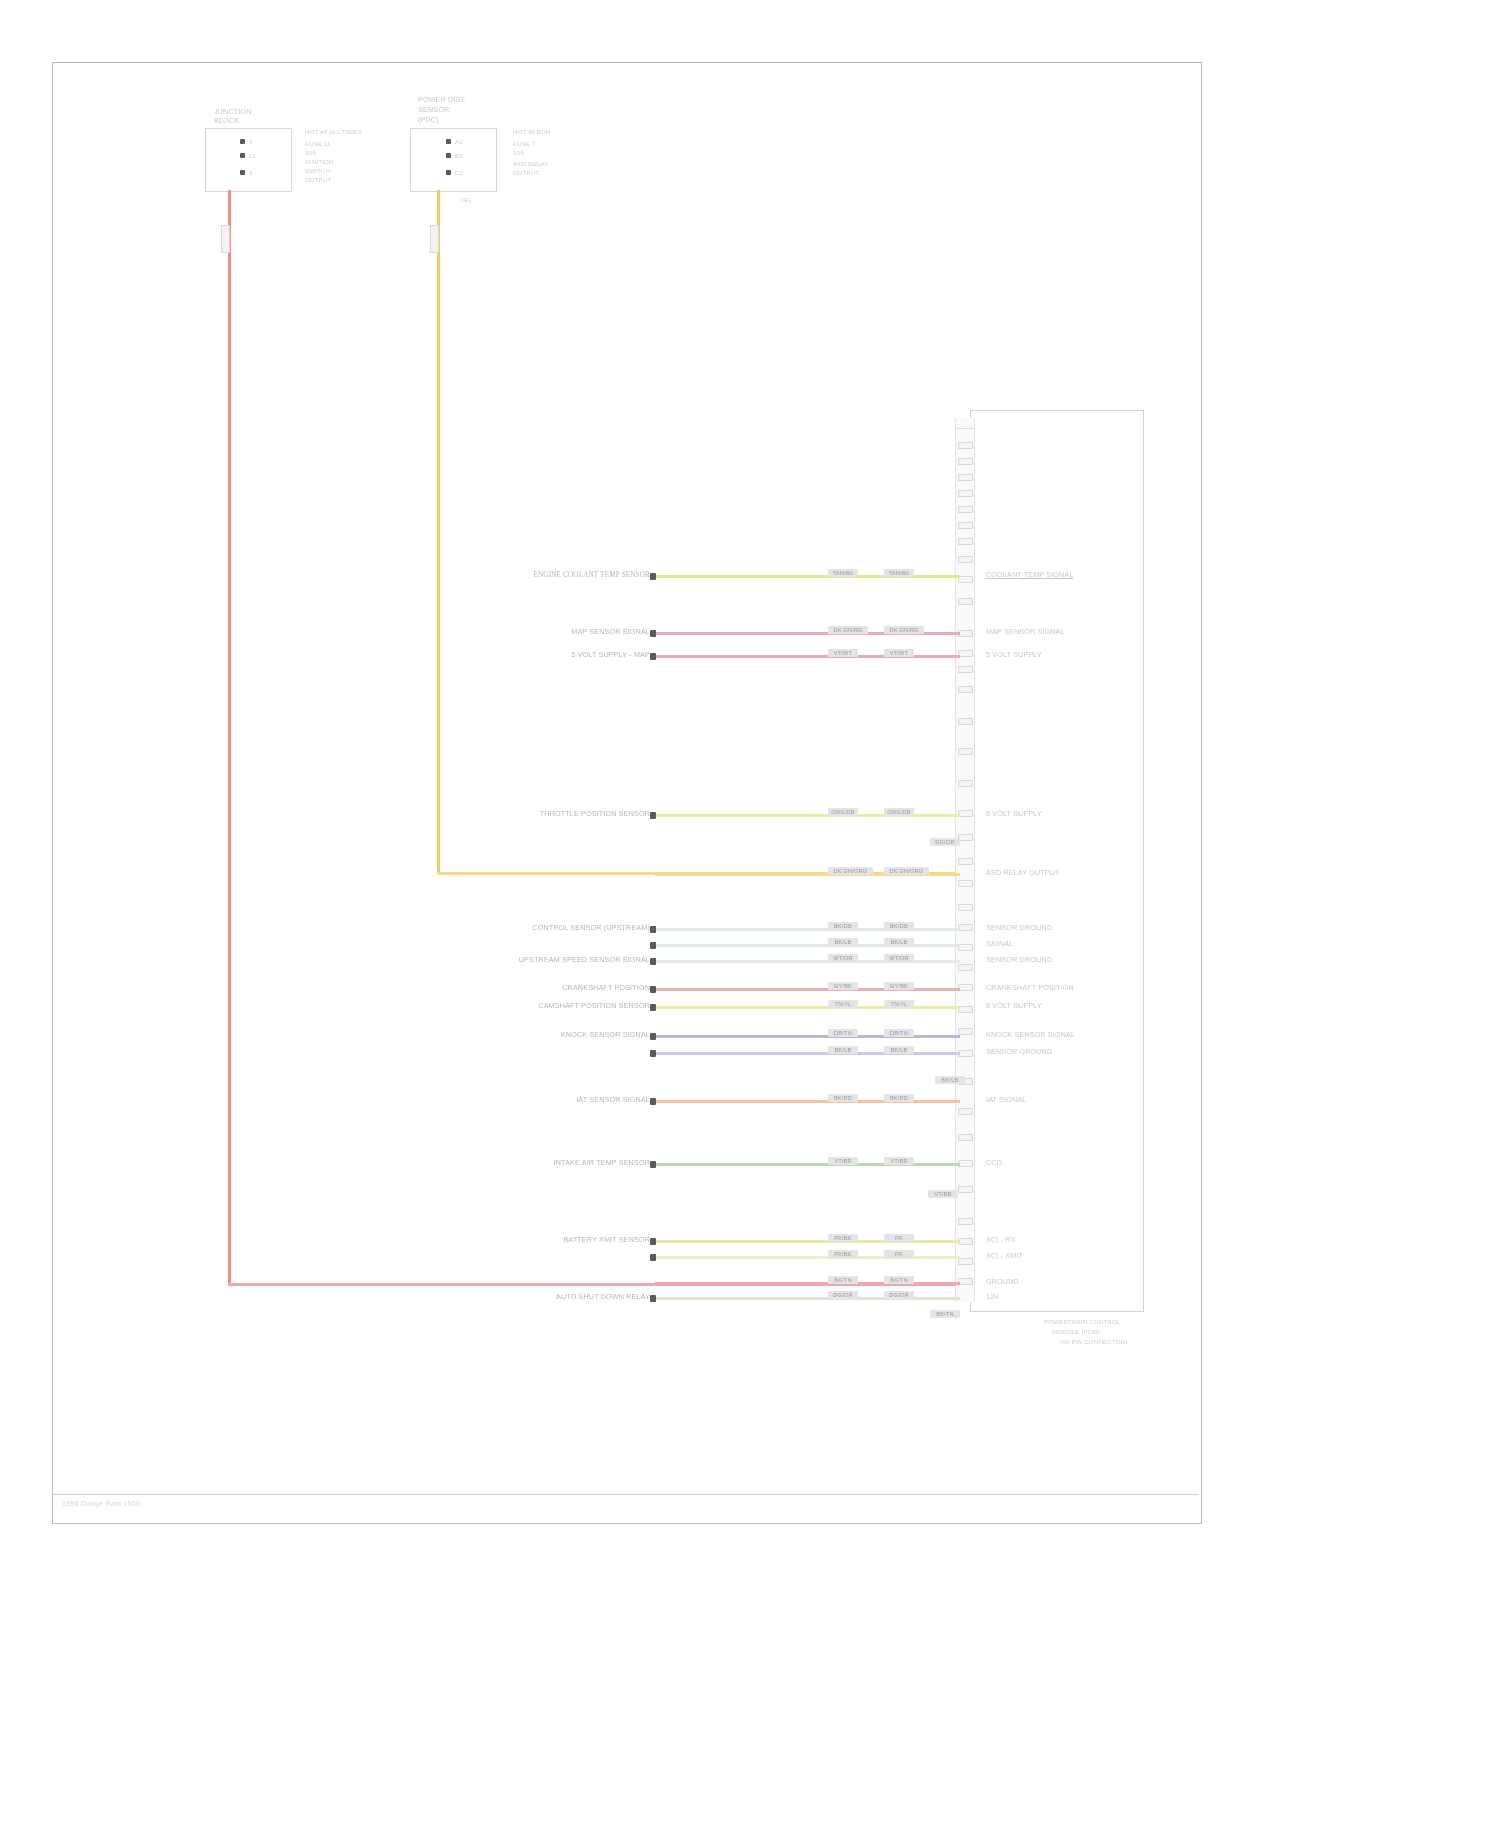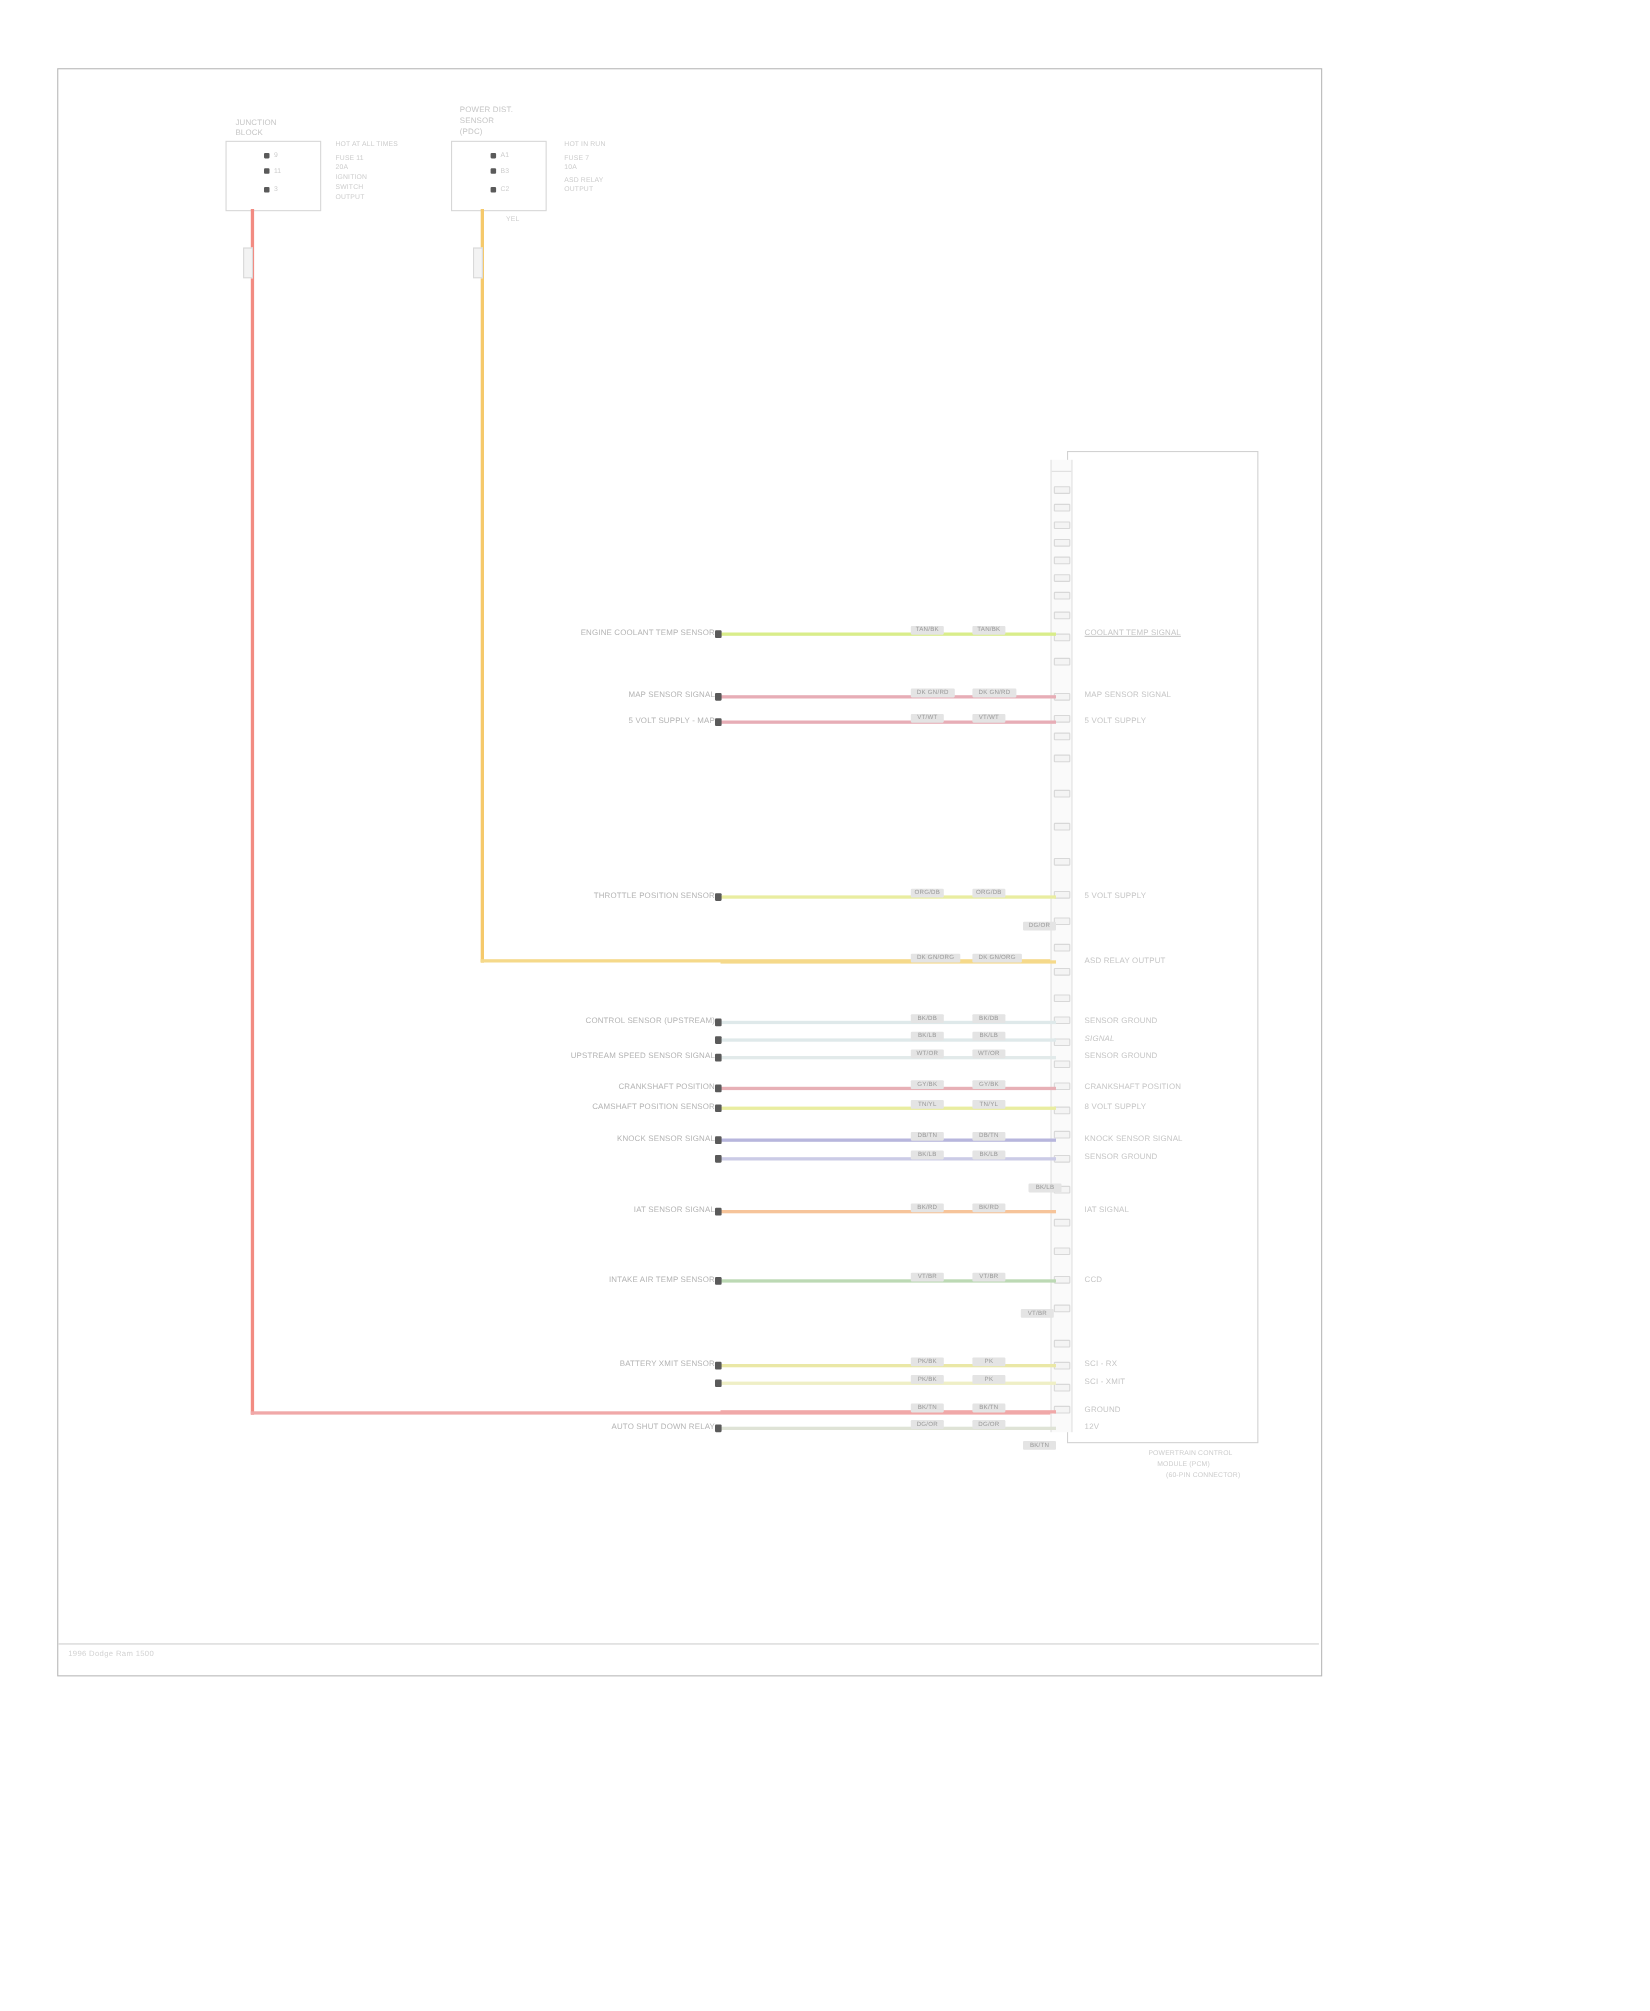--- a/index.html
+++ b/index.html
@@ -151,21 +151,21 @@
   <div class="pinb" style="top:860px;"></div>
 </div>
 
 <div class="lbl tiny" style="left:1044px;top:1318px;">POWERTRAIN CONTROL</div>
 <div class="lbl tiny" style="left:1052px;top:1328px;">MODULE (PCM)</div>
 <div class="lbl tiny" style="left:1060px;top:1338px;">(60-PIN CONNECTOR)</div>
 
 <div id="circuits">
     <div class="wire" style="left: 655px; top: 575px; width: 305px; background: rgb(217, 237, 138);"></div>
     <div class="dot" style="left: 650px; top: 573px;"></div>
-    <div class="lbl r dark" style="left: 650px; top: 571px;">ENGINE COOLANT TEMP SENSOR</div>
+    <div class="lbl r dark" style="left: 650px; top: 571px; font-family: Liberation Serif, serif;">ENGINE COOLANT TEMP SENSOR</div>
     <div class="lbl" style="left: 986px; top: 571px; text-decoration: underline;">COOLANT TEMP SIGNAL</div>
     <div class="chip" style="left: 828px; top: 569px; width: 30px;">TAN/BK</div>
     <div class="chip" style="left: 884px; top: 569px; width: 30px;">TAN/BK</div>
     <div class="wire" style="left: 655px; top: 632px; width: 305px; background: rgb(231, 173, 182);"></div>
     <div class="dot" style="left: 650px; top: 630px;"></div>
     <div class="lbl r dark" style="left: 650px; top: 628px;">MAP SENSOR SIGNAL</div>
     <div class="lbl" style="left: 986px; top: 628px;">MAP SENSOR SIGNAL</div>
     <div class="chip" style="left: 828px; top: 626px; width: 40px;">DK GN/RD</div>
     <div class="chip" style="left: 884px; top: 626px; width: 40px;">DK GN/RD</div>
     <div class="wire" style="left: 655px; top: 655px; width: 305px; background: rgb(231, 173, 182);"></div>

